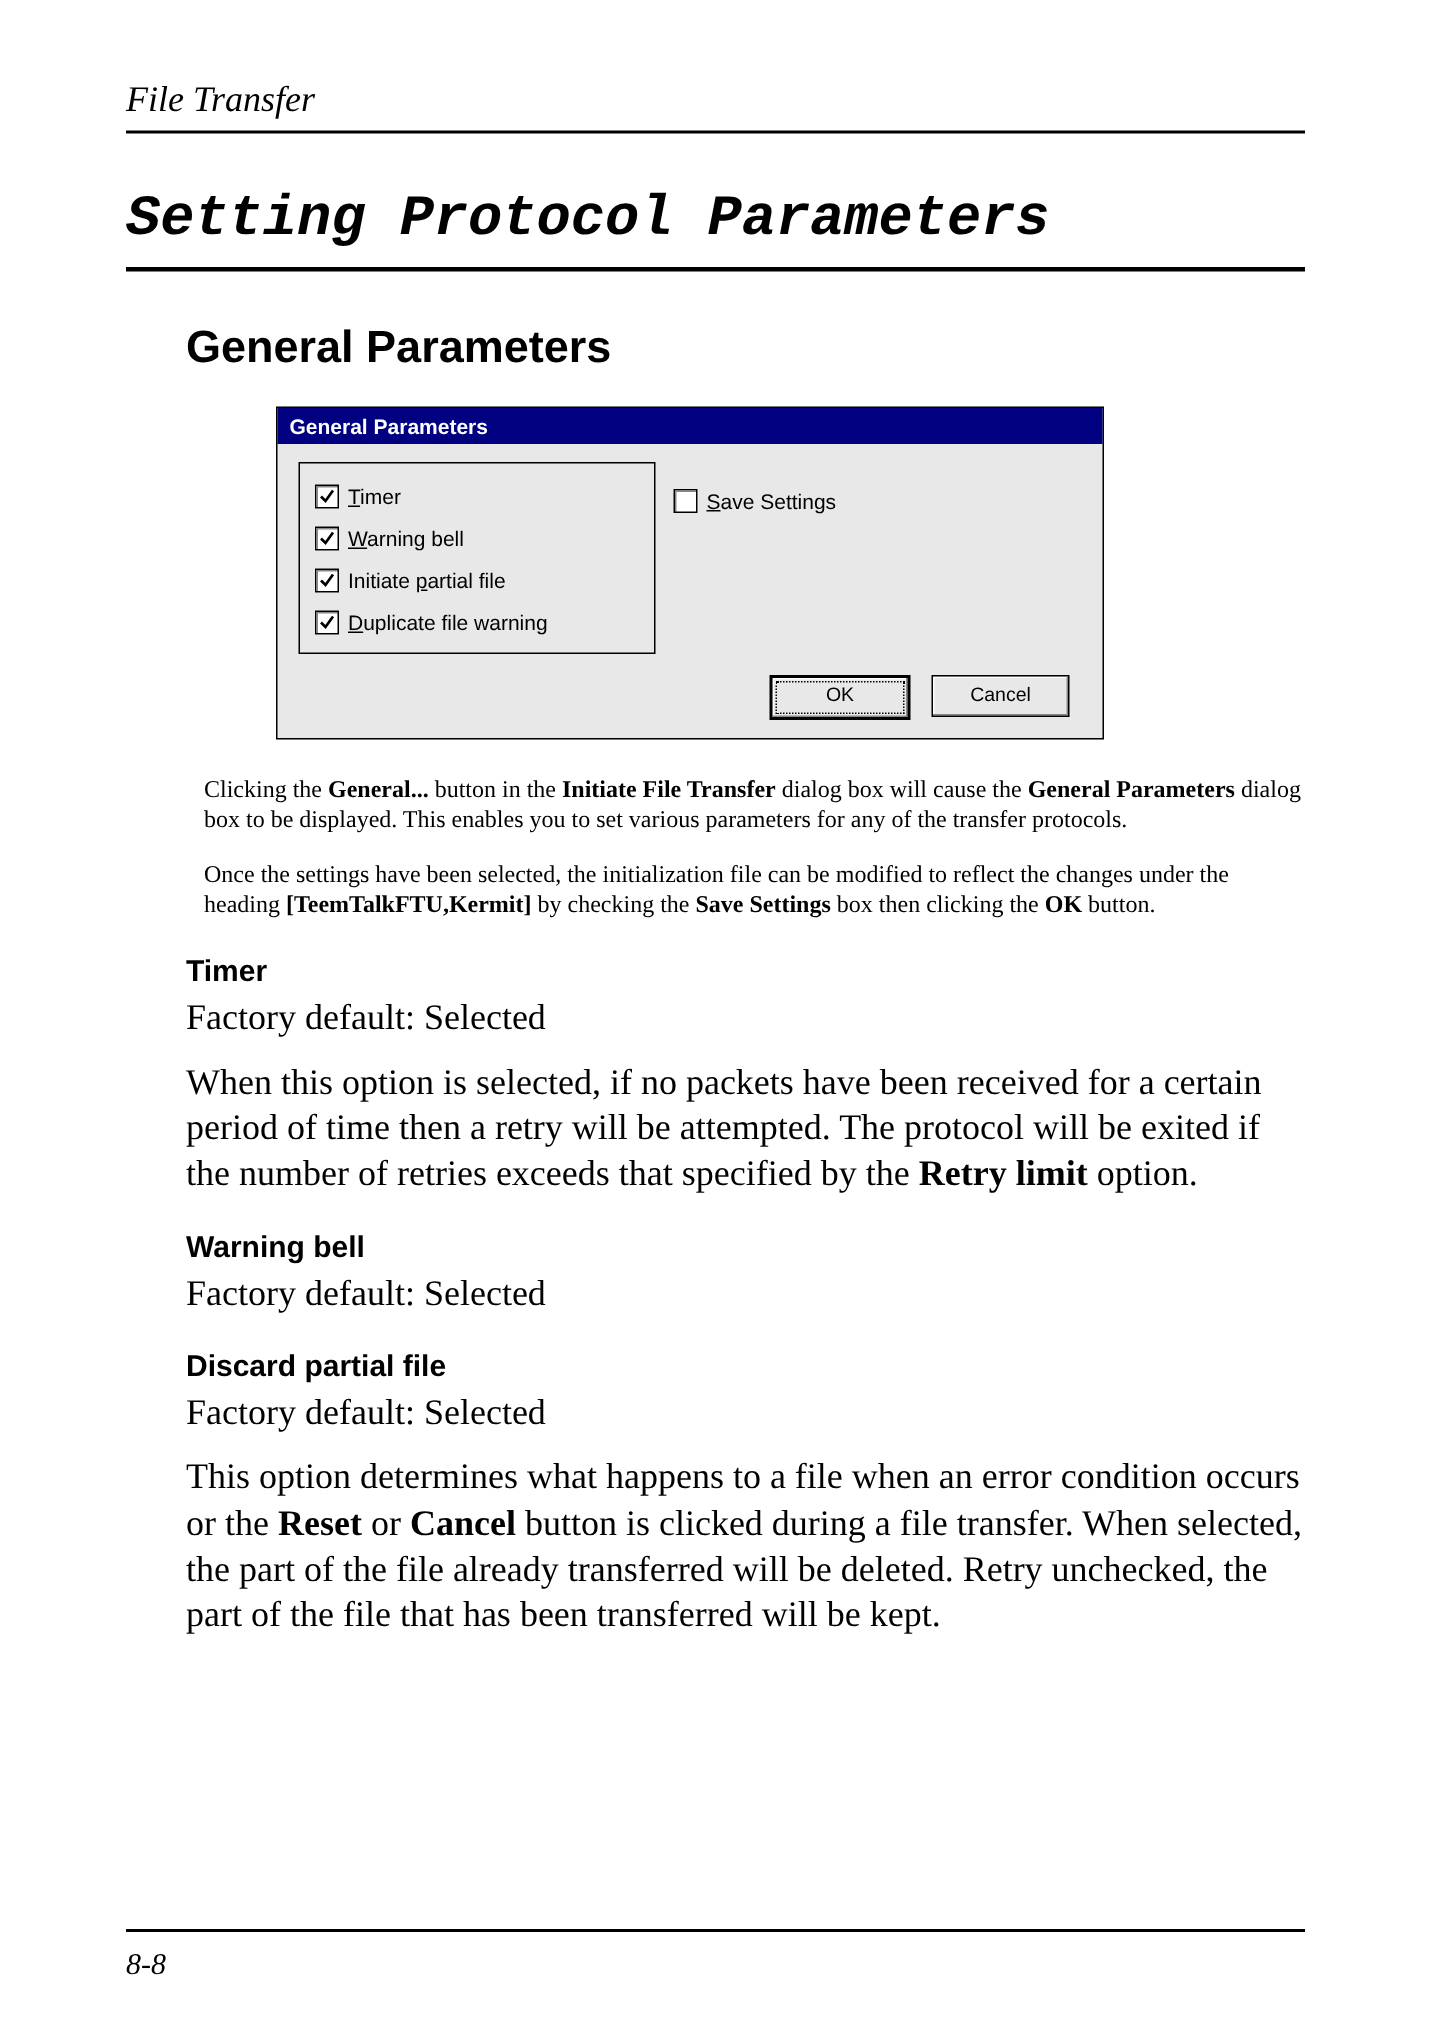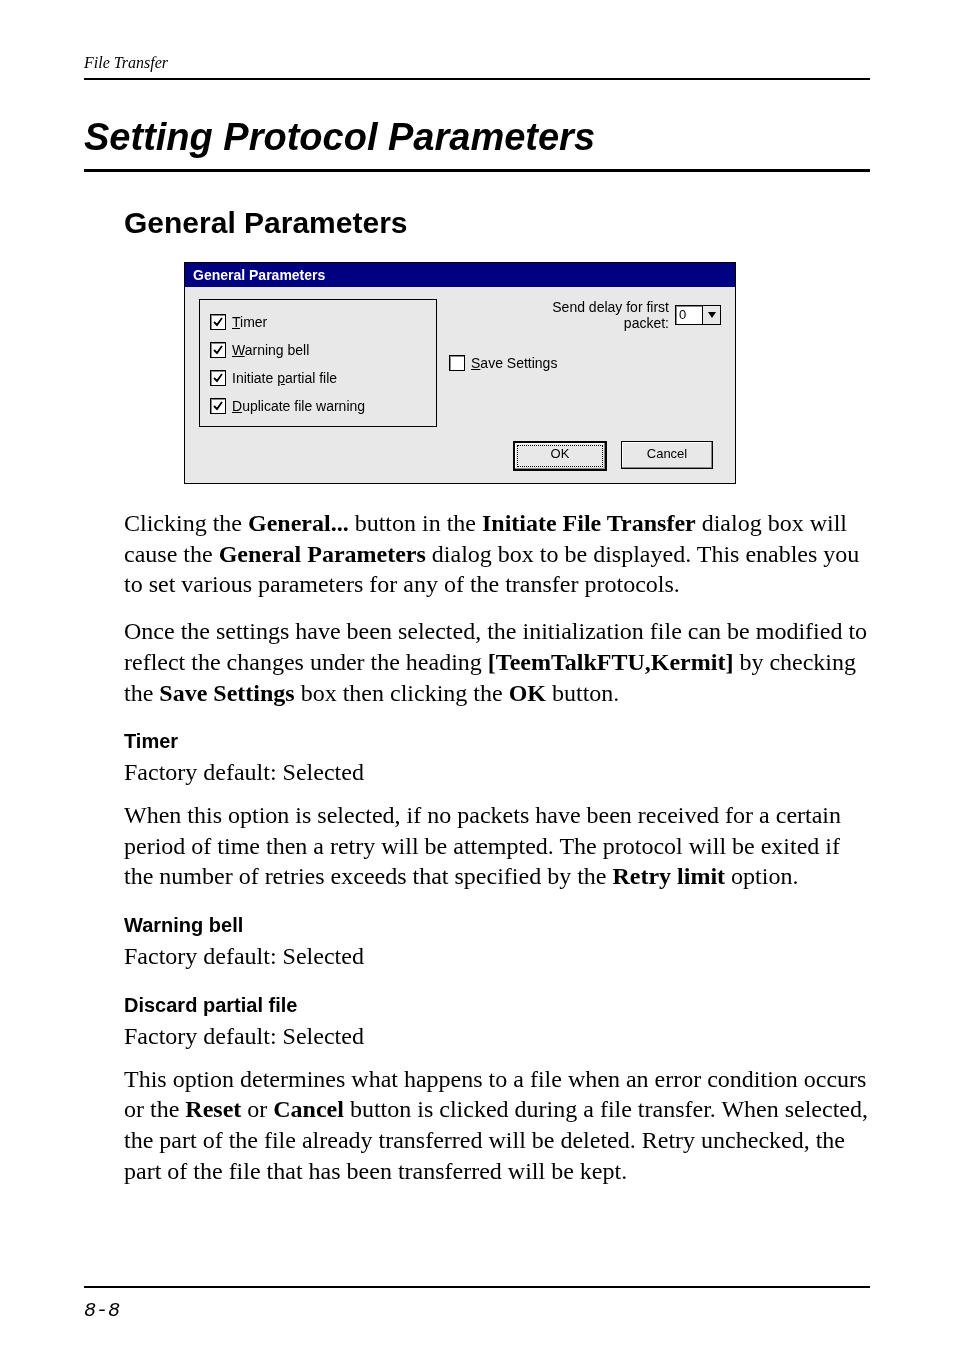--- a/index.html
+++ b/index.html
@@ -11,26 +11,26 @@
   }
   .page {
     width: 954px;
     min-height: 1354px;
     box-sizing: border-box;
     padding: 54px 84px 48px 84px;
     position: relative;
   }
   .running-head {
     font-style: italic;
-    font-size: 16px;
+    font-size: 24px;
     padding-bottom: 6px;
     border-bottom: 2px solid #000;
   }
   h1.section-title {
-    font-family: Liberation Sans, sans-serif;
+    font-family: Liberation Mono, monospace;
     font-weight: 700;
     font-style: italic;
     font-size: 38px;
     margin: 36px 0 0 0;
     padding-bottom: 10px;
     border-bottom: 3px solid #000;
   }
   h2.subsection-title {
     font-family: Arial, Helvetica, sans-serif;
     font-weight: 700;
@@ -147,23 +147,23 @@
     font-size: 13px;
   }
   .win-button.default {
     outline: 1px dotted #000;
     outline-offset: -5px;
     border: 2px solid #000;
     line-height: 22px;
   }
   
   .body-text {
-    font-size: 24px;
+    font-size: 16px;
     line-height: 1.28;
-    margin: 24px 0 0 40px;
+    margin: 24px 0 0 52px;
   }
   .body-text p {
     margin: 0 0 16px 0;
   }
   .body-text .para2 { margin-bottom: 22px; }
   h3.opt-head {
     font-family: Arial, Helvetica, sans-serif;
     font-weight: 700;
     font-size: 20px;
     margin: 22px 0 2px 40px;
@@ -181,21 +181,20 @@
     right: 84px;
     bottom: 66px;
     border-top: 2px solid #000;
   }
   .page-number {
     position: absolute;
     left: 84px;
     bottom: 32px;
     font-style: italic;
     font-size: 20px;
-    font-family: Liberation Mono, monospace;
   }
   .u { text-decoration: underline; }
 </style>
 </head>
 <body>
 
 <div class="page">
 
   <div class="running-head">File Transfer</div>
 
@@ -240,34 +239,20 @@
             <svg width="10" height="10" viewBox="0 0 10 10">
                 <path d="M1 5 L4 8 L9 1" stroke="#000" stroke-width="1.8" fill="none"></path>
               </svg>
           </span>
           <span><span></span><span class="u">D</span><span>uplicate file warning</span></span>
         </div>
 
       </div>
 
       <div class="right-col">
-        <div class="param-row">
-          <div class="param-label">
-            <span>Send delay for first</span><br>
-            <span>packet:</span>
-          </div>
-          <div class="combo">
-            <div class="combo-input">0</div>
-            <div class="combo-btn">
-              <svg viewBox="0 0 8 6">
-                  <path d="M0 0 L8 0 L4 6 Z" fill="#000"></path>
-                </svg>
-            </div>
-          </div>
-        </div>
 
 
         <div class="checkbox-row" style="margin-top:18px;">
           <span class="win-checkbox"></span>
           <span><span></span><span class="u">S</span><span>ave Settings</span></span>
         </div>
       </div>
 
       <div class="btn-row">
         <div class="win-button default">OK</div>

